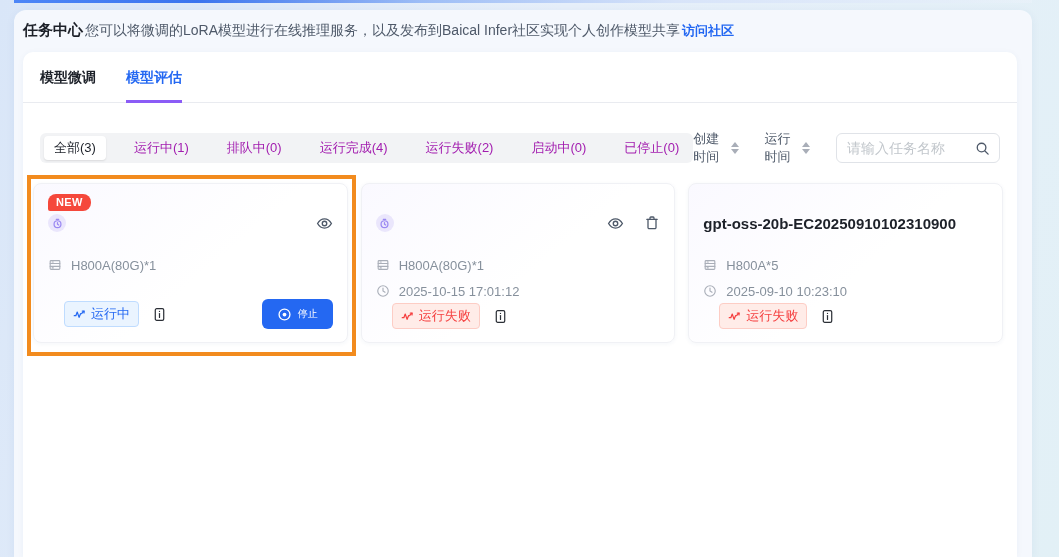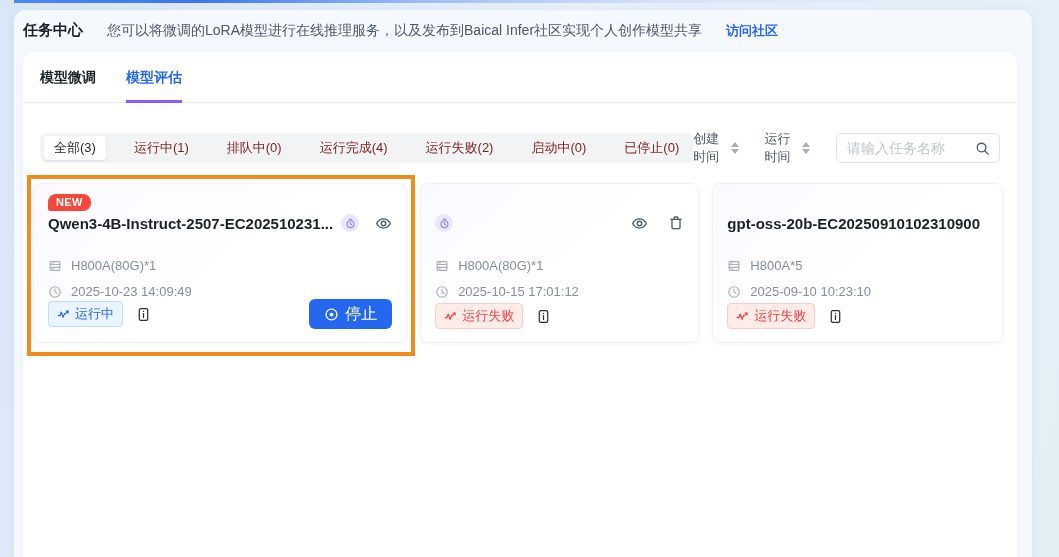--- a/index.html
+++ b/index.html
@@ -6,35 +6,35 @@
   html,body { width:1059px; height:557px; overflow:hidden;
     font-family:"Liberation Sans","DejaVu Sans",sans-serif; }
   body { background:linear-gradient(110deg,#d9e6f8 0%,#e6effa 45%,#e2f0f6 100%); position:relative; }
 
   .top-accent { position:absolute; top:0; left:14px; width:1018px; height:3px;
     background:linear-gradient(90deg,#4d86f7 0%,#3b74ee 18%,#9dbdf6 40%,#d8e4f9 65%,rgba(238,243,251,.4) 100%); }
 
   .panel { position:absolute; left:14px; top:10px; width:1018px; bottom:0;
     background:#f5f8fd; border-radius:12px 12px 0 0; box-shadow:0 2px 10px rgba(40,70,140,.06); }
 
-  .panel-header { display:flex; align-items:center; gap:24px; padding:11px 16px 10px 9px; }
+  .panel-header { display:flex; align-items:center; gap:2px; padding:11px 16px 10px 9px; }
   .page-title { font-size:15px; font-weight:700; color:#1d2129; }
   .page-subtitle { font-size:14px; color:#4e5969; }
   .community-link { font-size:13px; color:#2468f2; font-weight:600; cursor:pointer; }
 
   .content-card { position:absolute; left:9px; right:15px; top:42px; bottom:0;
     background:#fff; border-radius:10px 10px 0 0; box-shadow:0 1px 6px rgba(40,70,140,.05); }
 
   .tabs { display:flex; gap:30px; padding:17px 16px 0 17px; border-bottom:1px solid #e9ebf0; }
   .tab { font-size:14px; font-weight:600; color:#1d2129; padding-bottom:13px; cursor:pointer; }
   .tab.active { color:#2468f2; border-bottom:3px solid #8b5cf6; margin-bottom:-1px; }
 
   .toolbar { display:flex; align-items:center; margin:27px 17px 0 17px; }
   .chip-group { display:flex; align-items:center; background:#f2f3f5; border-radius:6px; padding:3px 4px; gap:18px; }
-  .chip { font-size:13px; color:#7f1d1d; padding:3px 10px; border-radius:4px; cursor:pointer; white-space:nowrap; }
+  .chip { font-size:13px; color:#a21caf; padding:3px 10px; border-radius:4px; cursor:pointer; white-space:nowrap; }
   .chip.selected { background:#fff; color:#1d2129; box-shadow:0 1px 2px rgba(0,0,0,.10); }
   .toolbar-spacer { flex:1; }
   .sorter { display:flex; align-items:center; gap:5px; font-size:13px; color:#4e5969; margin-right:26px; cursor:pointer; }
   .carets { display:flex; flex-direction:column; gap:2px; }
   .caret-up { width:0; height:0; border-left:4px solid transparent; border-right:4px solid transparent; border-bottom:5px solid #a9aeb8; }
   .caret-down { width:0; height:0; border-left:4px solid transparent; border-right:4px solid transparent; border-top:5px solid #a9aeb8; }
   .search-box { width:164px; height:30px; background:#fff; border:1px solid #e0e3e8; border-radius:6px;
     display:flex; align-items:center; padding:0 9px 0 10px; }
   .search-box input { border:0; outline:0; flex:1; min-width:0; font-size:14px; color:#1d2129;
     font-family:"Liberation Sans","DejaVu Sans",sans-serif; }
@@ -54,31 +54,31 @@
     letter-spacing:.3px; padding:2px 8px 3px; border-radius:8px 8px 8px 2px; margin-bottom:3px; }
   .title-row { display:flex; align-items:center; gap:8px; min-width:0; }
   .task-title { font-size:15px; font-weight:700; color:#1d2129; white-space:nowrap; overflow:hidden; }
   .timer-chip { width:18px; height:18px; border-radius:50%; background:#eae6fc; color:#9a88f2;
     display:flex; align-items:center; justify-content:center; flex:0 0 auto; cursor:pointer; }
   .head-spacer { flex:1; }
   .icon-btn { background:none; border:0; padding:0; color:#4e5969; display:flex; cursor:pointer; flex:0 0 auto; }
   .icon-btn + .icon-btn { margin-left:12px; }
 
   .meta { margin-top:26px; display:flex; flex-direction:column; gap:11px; }
-  .meta-row { display:flex; align-items:center; gap:9px; font-size:13px; color:#86909c; }
+  .meta-row { display:flex; align-items:flex-start; gap:9px; font-size:13px; color:#86909c; }
   .meta-row .m-icon { color:#a9aeb8; display:flex; }
 
-  .status-row { margin-top:auto; display:flex; align-items:center; gap:13px; }
+  .status-row { margin-top:auto; display:flex; align-items:center; gap:13px;margin-left:16px; }
   .status-chip { display:inline-flex; align-items:center; gap:5px; font-size:13px; font-weight:500;
     padding:3px 8px; border-radius:4px; }
   .status-chip.running { color:#2468f2; background:#eaf4ff; border:1px solid #bfdcff; }
   .status-chip.failed { color:#f53f3f; background:#ffece8; border:1px solid #fdcdc5; }
   .log-btn { background:none; border:0; padding:0; color:#2b2f36; display:flex; cursor:pointer; }
   .stop-btn { margin-left:auto; height:30px; background:#2468f2; color:#fff; border:0; border-radius:6px;
-    display:flex; align-items:center; gap:6px; padding:0 15px; font-size:16px; font-weight:500; cursor:pointer;
+    display:flex; align-items:center; gap:6px; padding:0 15px; font-size:10px; font-weight:500; cursor:pointer;
     font-family:"Liberation Sans","DejaVu Sans",sans-serif; }
 </style>
 </head>
 <body>
 
 <div class="top-accent"></div>
 
 <div class="panel">
 
   <div class="panel-header">
@@ -131,21 +131,20 @@
     </div>
 
     <div class="cards">
 
       <div class="card-slot">
         <div class="annotation-box"></div>
         <div class="card">
           <div class="card-head">
             <span class="new-badge">NEW</span>
             <div class="title-row">
-              <span class="task-title">Qwen3-4B-Instruct-2507-EC202510231...</span>
               <span class="timer-chip">
                 <svg width="11" height="11" viewBox="0 0 16 16" fill="none" stroke="currentColor" stroke-width="1.8" stroke-linecap="round">
                   <circle cx="8" cy="9" r="5"></circle>
                     <path d="M8 6.7V9l1.8 1.2"></path>
                     <path d="M6.3 2h3.4"></path>
                 </svg>
               </span>
               <span class="head-spacer"></span>
               <button class="icon-btn">
                 <svg width="17" height="17" viewBox="0 0 16 16" fill="none" stroke="currentColor" stroke-width="1.3" stroke-linecap="round">
@@ -160,29 +159,20 @@
               <span class="m-icon">
                 <svg width="14" height="14" viewBox="0 0 16 16" fill="none" stroke="currentColor" stroke-width="1.3" stroke-linecap="round">
                   <rect x="2.5" y="3" width="11" height="10" rx="1"></rect>
                     <line x1="2.5" y1="6.3" x2="13.5" y2="6.3"></line>
                     <line x1="2.5" y1="9.6" x2="13.5" y2="9.6"></line>
                     <line x1="4.8" y1="4.6" x2="6" y2="4.6"></line>
                     <line x1="4.8" y1="11.3" x2="6" y2="11.3"></line>
                 </svg>
               </span>
               <span>H800A(80G)*1</span>
-            </div>
-            <div class="meta-row">
-              <span class="m-icon">
-                <svg width="14" height="14" viewBox="0 0 16 16" fill="none" stroke="currentColor" stroke-width="1.3" stroke-linecap="round">
-                  <circle cx="8" cy="8" r="6"></circle>
-                    <path d="M8 4.6V8l2.3 1.5"></path>
-                </svg>
-              </span>
-              <span>2025-10-23 14:09:49</span>
             </div>
           </div>
           <div class="status-row">
             <span class="status-chip running">
               <svg width="13" height="13" viewBox="0 0 16 16" fill="none" stroke="currentColor" stroke-width="1.5" stroke-linecap="round" stroke-linejoin="round">
                 <path d="M1.5 9.5h2l1.7-4.5 2.3 6.5 1.8-4.5"></path>
                   <path d="M10.6 6.8 13.6 3.8"></path>
                   <path d="M11.4 3.8h2.2V6"></path>
               </svg>
               <span>运行中</span>

